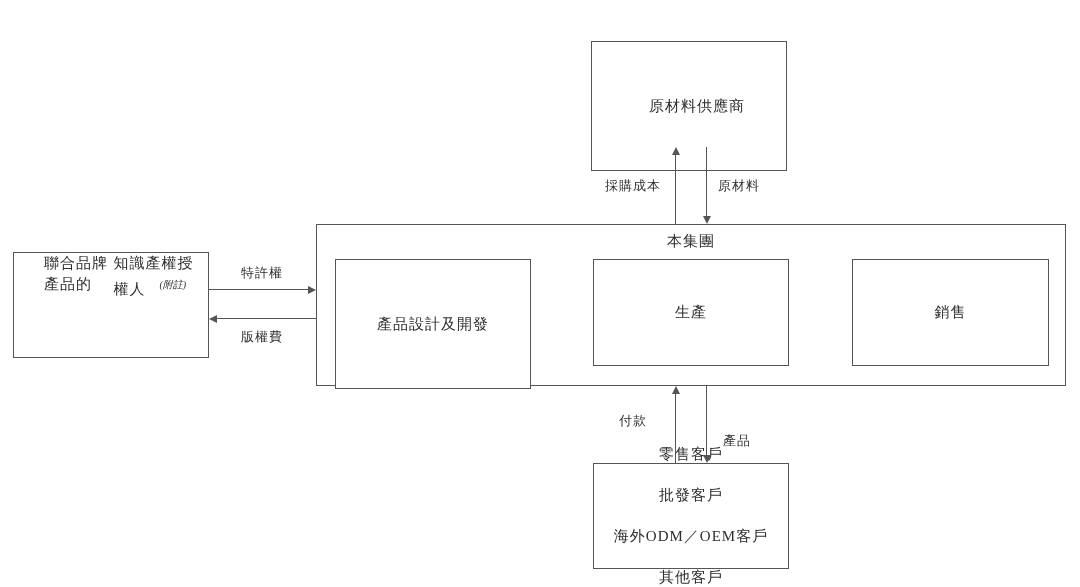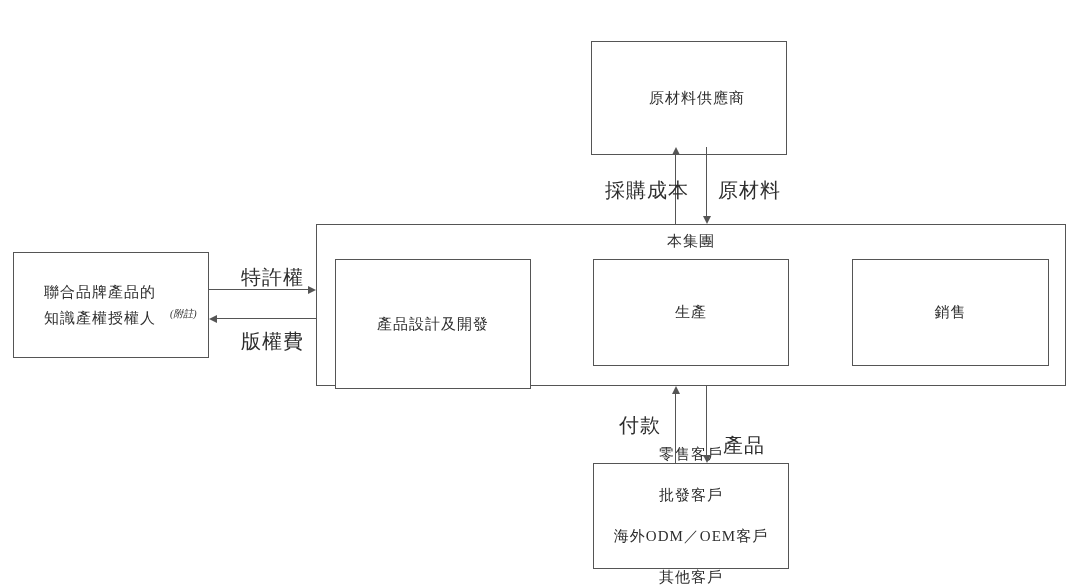--- a/index.html
+++ b/index.html
@@ -26,47 +26,47 @@
   }
   .center{display:flex;align-items:center;justify-content:center;text-align:center;}
   .col{display:flex;flex-direction:column;align-items:center;justify-content:center;text-align:center;line-height:21px;gap:20px;}
   
   .group-title{
     position:absolute;top:7px;left:0;right:0;
     text-align:center;font-size:15px;letter-spacing:1px;
   }
   
   .lic-text{
-    display:flex;flex-direction:column;justify-content:center;
+    display:flex;justify-content:center;
     height:100%;padding-left:30px;line-height:21px;box-sizing:border-box;
   }
   .sup{
     font-size:10px;font-style:italic;
     vertical-align:super;margin-left:14px;letter-spacing:0;
   }
   
   .v-line{position:absolute;width:1px;background:var(--line);}
   .h-line{position:absolute;height:1px;background:var(--line);}
   
   .ah{position:absolute;width:0;height:0;}
   .ah-up{border-left:4px solid transparent;border-right:4px solid transparent;border-bottom:8px solid var(--line);}
   .ah-down{border-left:4px solid transparent;border-right:4px solid transparent;border-top:8px solid var(--line);}
   .ah-right{border-top:4px solid transparent;border-bottom:4px solid transparent;border-left:8px solid var(--line);}
   .ah-left{border-top:4px solid transparent;border-bottom:4px solid transparent;border-right:8px solid var(--line);}
   
   .flow-label{
-    position:absolute;font-size:20px;letter-spacing:1px;white-space:nowrap;
+    position:absolute;font-size:13px;letter-spacing:1px;white-space:nowrap;
   }
 </style>
 </head>
 <body>
 
 <div class="canvas">
 
-  <div class="box center" style="left:591px;top:41px;width:196px;height:114px;padding-left:16px;">
+  <div class="box center" style="left:591px;top:41px;width:196px;height:130px;padding-left:16px;">
     <span>原材料供應商</span>
   </div>
 
   <div class="box" style="left:316px;top:224px;width:750px;height:162px;">
     <span class="group-title">本集團</span>
   </div>
 
   <div class="box center" style="left:335px;top:259px;width:196px;height:130px;">
     <span>產品設計及開發</span>
   </div>

